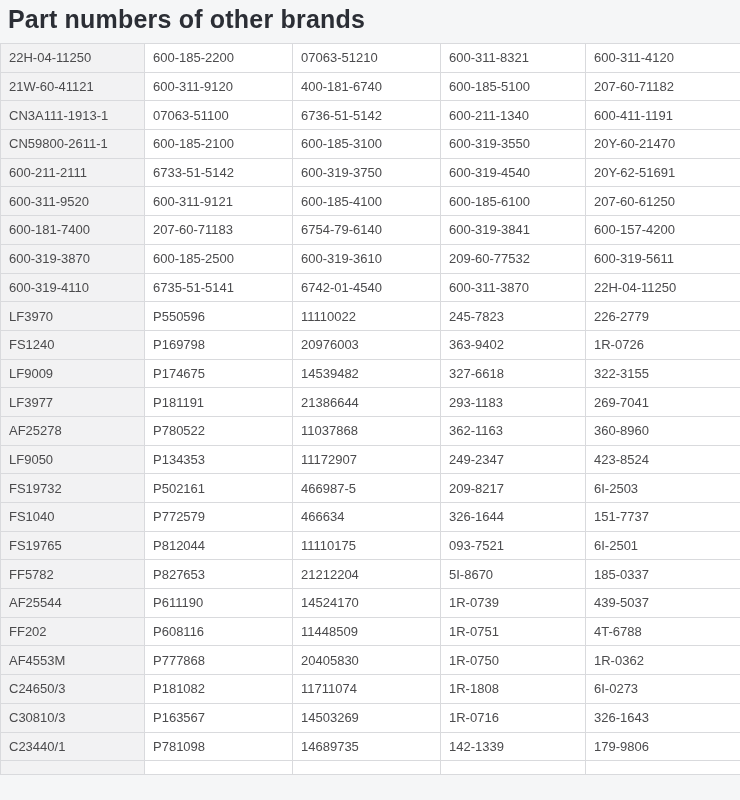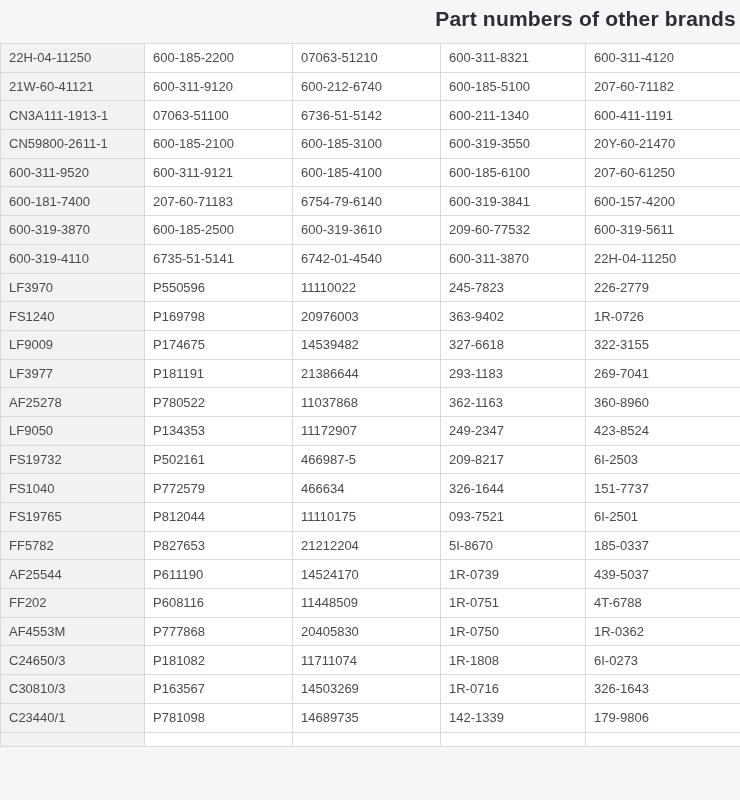--- a/index.html
+++ b/index.html
@@ -23,26 +23,25 @@
     font-family: "Liberation Sans", "DejaVu Sans", sans-serif;
   }
   .page {
     width: 740px;
     height: 800px;
     overflow: hidden;
   }
   h1.page-title {
     margin: 0;
     padding: 6px 4px 11px 8px;
-    font-size: 21px;
+    font-size: 25px;
     line-height: 26px;
     font-weight: bold;
     color: var(--title-text);
     letter-spacing: 0.2px;
-    text-align: right;
   }
   table.parts-table {
     border-collapse: collapse;
     table-layout: fixed;
     width: 741px; 
     background: var(--cell-bg);
   }
   table.parts-table col.c1 { width: 144px; }
   table.parts-table col.c2 { width: 148px; }
   table.parts-table col.c3 { width: 148px; }
@@ -85,39 +84,46 @@
         <tr>
           <td>22H-04-11250</td>
           <td>600-185-2200</td>
           <td>07063-51210</td>
           <td>600-311-8321</td>
           <td>600-311-4120</td>
         </tr>
         <tr>
           <td>21W-60-41121</td>
           <td>600-311-9120</td>
-          <td>600-212-6740</td>
+          <td>400-181-6740</td>
           <td>600-185-5100</td>
           <td>207-60-71182</td>
         </tr>
         <tr>
           <td>CN3A111-1913-1</td>
           <td>07063-51100</td>
           <td>6736-51-5142</td>
           <td>600-211-1340</td>
           <td>600-411-1191</td>
         </tr>
         <tr>
           <td>CN59800-2611-1</td>
           <td>600-185-2100</td>
           <td>600-185-3100</td>
           <td>600-319-3550</td>
           <td>20Y-60-21470</td>
         </tr>
         <tr>
+          <td>600-211-2111</td>
+          <td>6733-51-5142</td>
+          <td>600-319-3750</td>
+          <td>600-319-4540</td>
+          <td>20Y-62-51691</td>
+        </tr>
+        <tr>
           <td>600-311-9520</td>
           <td>600-311-9121</td>
           <td>600-185-4100</td>
           <td>600-185-6100</td>
           <td>207-60-61250</td>
         </tr>
         <tr>
           <td>600-181-7400</td>
           <td>207-60-71183</td>
           <td>6754-79-6140</td>

